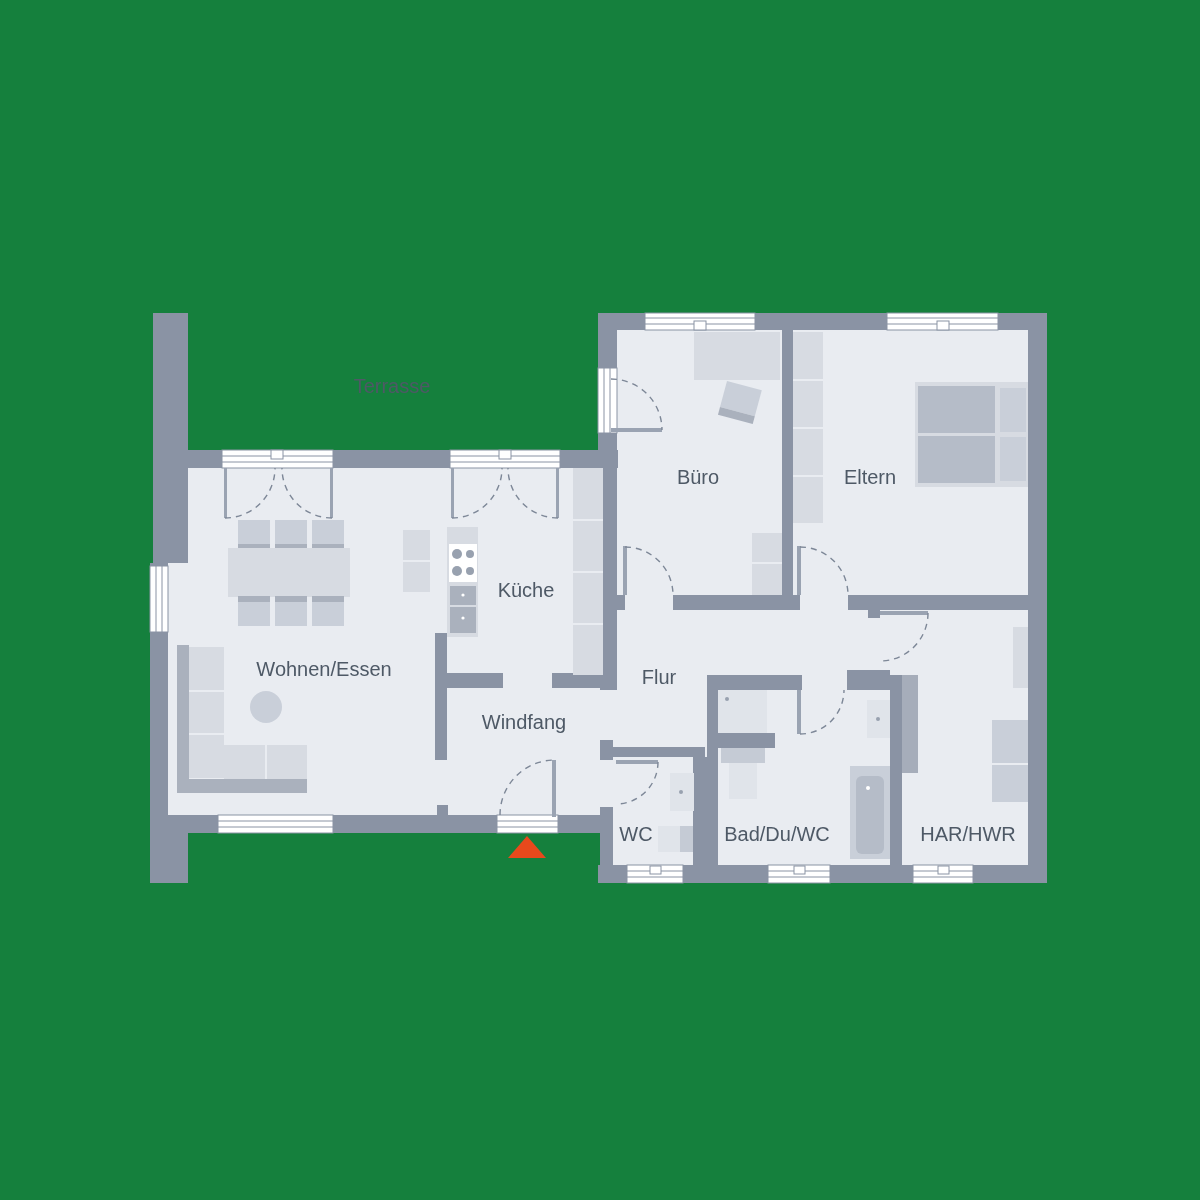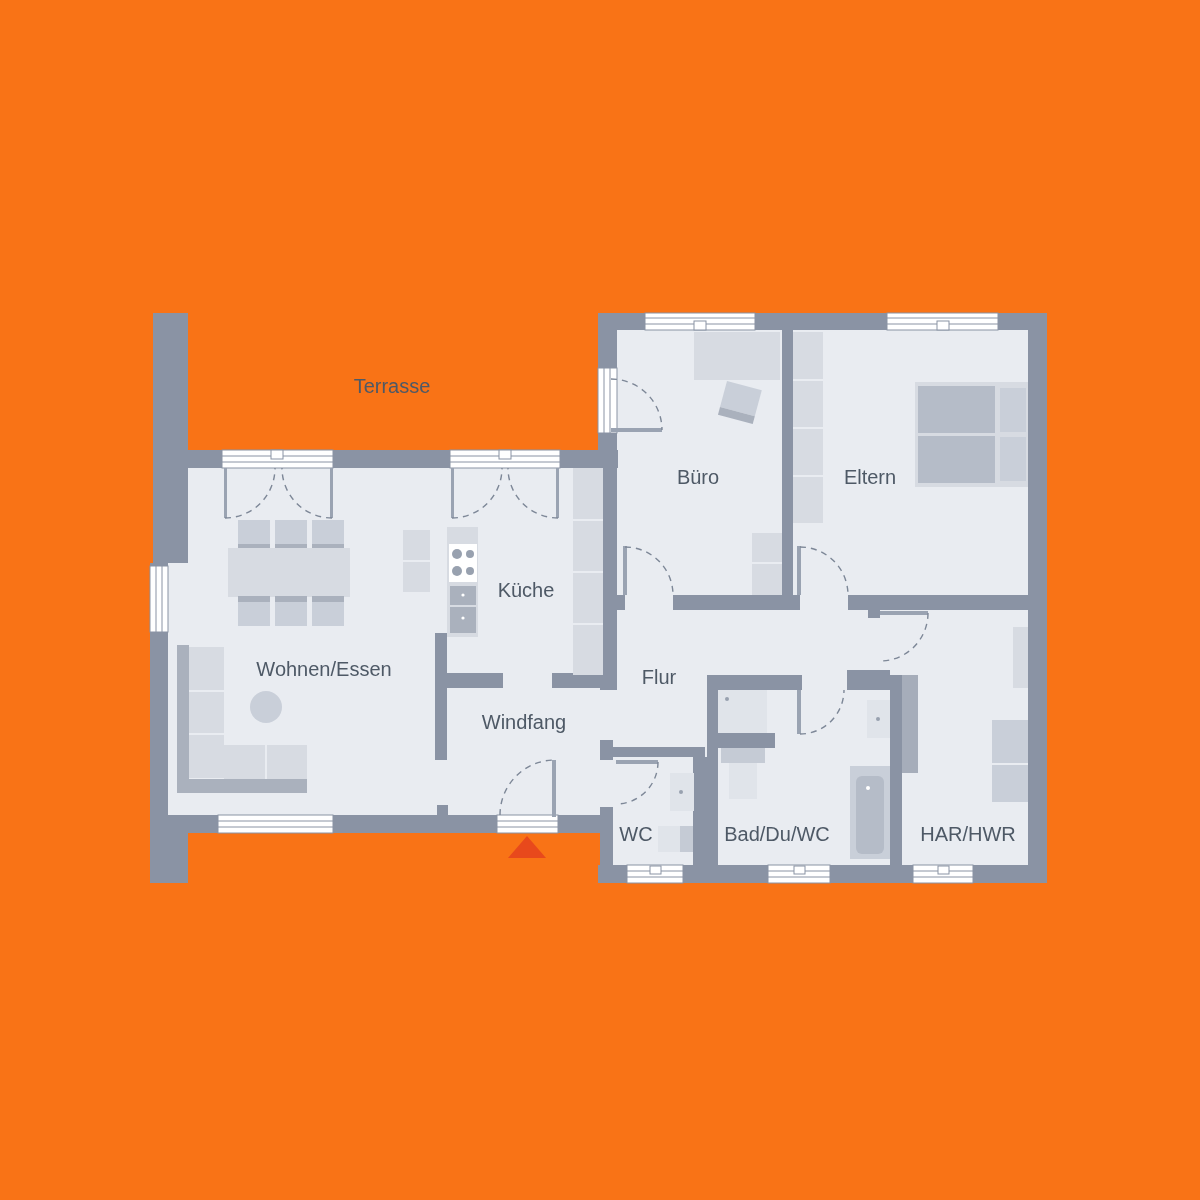--- a/index.html
+++ b/index.html
@@ -1,16 +1,16 @@
 <!DOCTYPE html>
 <html style="--wall: #8a93a4; --wall2: #a6adba; --floor: #e9ecf1; --accent: #e8491c; --text: #4e5966; --furna: #d7dbe2; --furnb: #c9cfd9; --furnc: #aab1bd; --mattress: #b5bcc8; --fixture: #e0e4ea; --tank: #c5cbd5; --leaf: #9aa3b2; --arc: #7d8797; --dotc: #98a1af;"><head>
 <meta charset="utf-8">
 <style>
   html,body{margin:0;padding:0;background:#ffffff;}
-  .stage{width:1200px;height:1200px;position:relative;background:#f97316;}
+  .stage{width:1200px;height:1200px;position:relative;background:#15803d;}
   svg{display:block}
   .wall{fill:var(--wall,#8a93a4)}
   .wall2{fill:var(--wall2,#a6adba)}
   .floor{fill:var(--floor,#e9ecf1)}
   .win{fill:#fff;stroke:var(--wall,#8a93a4);stroke-width:1}
   .wline{stroke:var(--wall,#8a93a4);stroke-width:1;fill:none}
   .handle{fill:#fff;stroke:var(--wall,#8a93a4);stroke-width:1}
   .leaf{fill:var(--leaf,#9aa3b2)}
   .swing{fill:none;stroke:var(--arc,#7d8797);stroke-width:1.4;stroke-dasharray:6 5}
   .fa{fill:var(--furna,#d7dbe2)}

